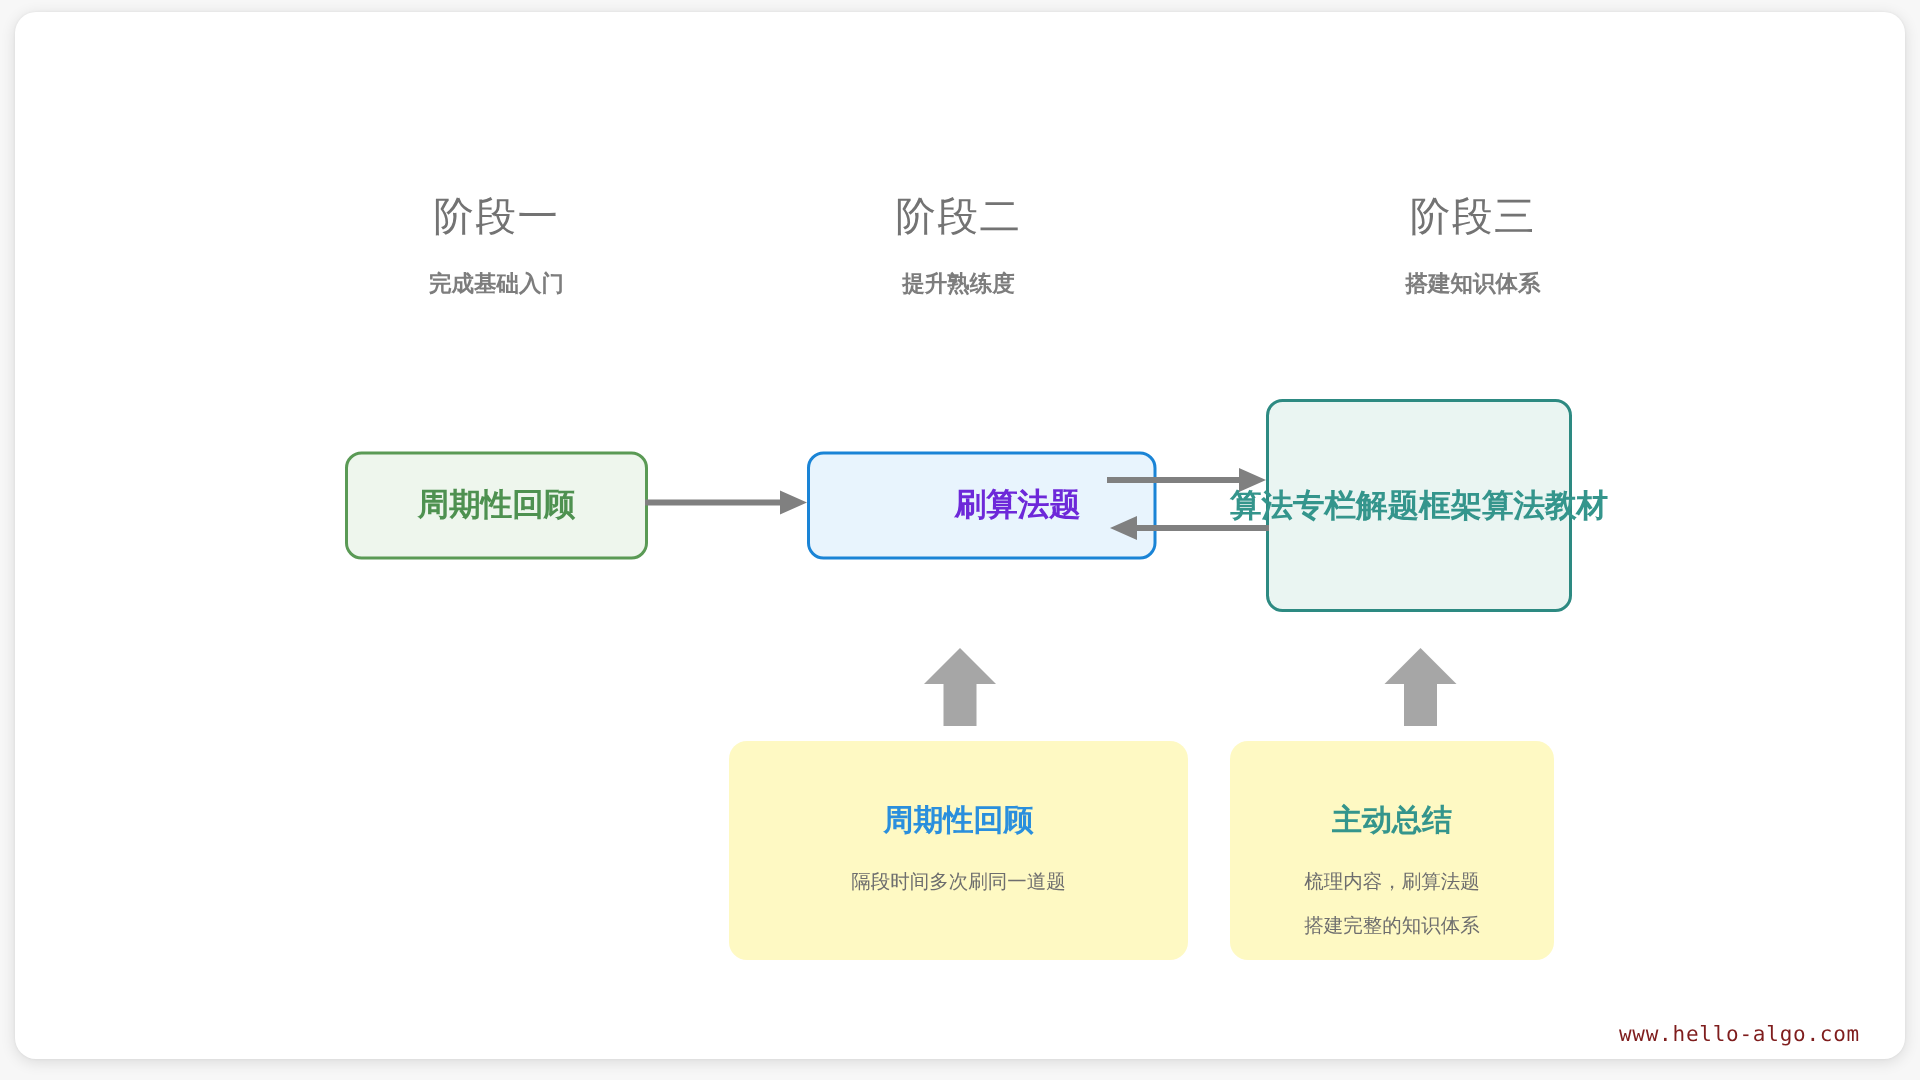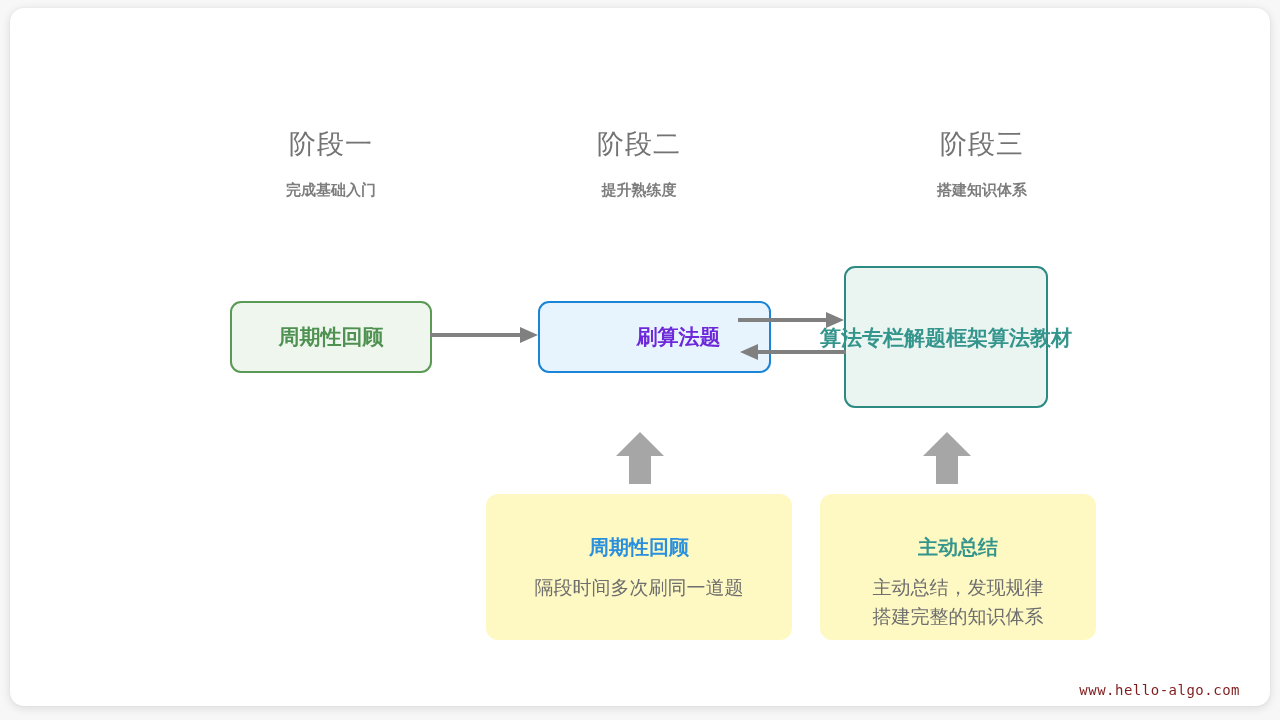--- a/index.html
+++ b/index.html
@@ -105,32 +105,32 @@
   
   .note {
     position: absolute;
     box-sizing: border-box;
     background: #fef9c3;
     border-radius: 12px;
     text-align: center;
     padding-top: 38px;
   }
   #note-review { left: 486px; top: 494px; width: 306px; height: 146px; }
-  #note-summary { left: 820px; top: 494px; width: 276px; height: 146px; }
+  #note-summary { left: 820px; top: 494px; width: 216px; height: 146px; }
   .note-title {
     font-size: 20px;
     font-weight: bold;
     line-height: 30px;
     white-space: nowrap;
   }
   #note-review .note-title { color: #2a8fdd; }
   #note-summary .note-title { color: #34958c; }
   .note-body {
     margin-top: 11px;
-    font-size: 19px;
+    font-size: 13px;
     color: #6e6e6e;
     line-height: 29px;
     white-space: nowrap;
   }
 
   
   #watermark {
     position: absolute;
     right: 40px;
     bottom: 22px;
@@ -200,19 +200,19 @@
   <div class="note" id="note-review">
     <div class="note-title">周期性回顾</div>
     <div class="note-body">
       <div>隔段时间多次刷同一道题</div>
     </div>
   </div>
 
   <div class="note" id="note-summary">
     <div class="note-title">主动总结</div>
     <div class="note-body">
-      <div>主动总结，发现规律</div>
+      <div>梳理内容，刷算法题</div>
       <div>搭建完整的知识体系</div>
     </div>
   </div>
 
   <div id="watermark">www.hello-algo.com</div>
 </div>
 
 </body></html>

